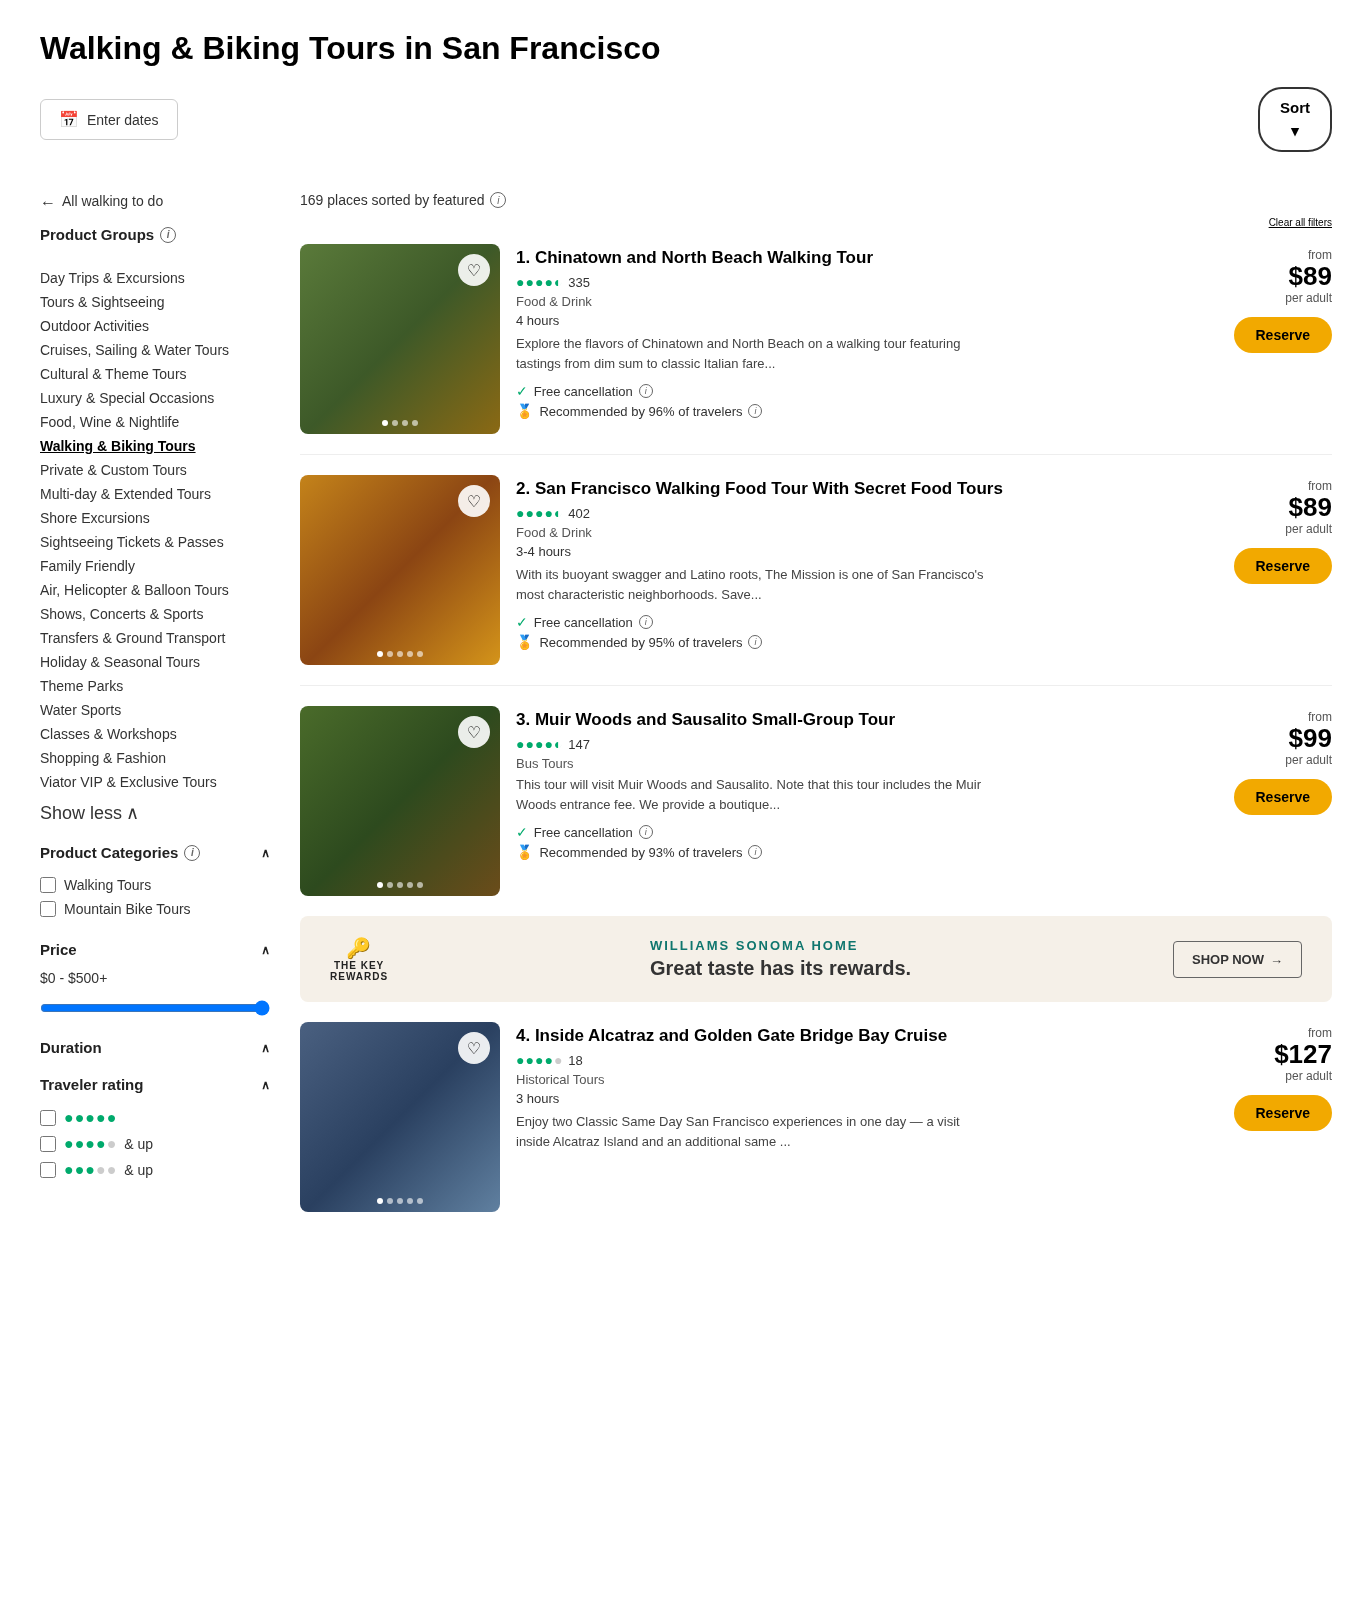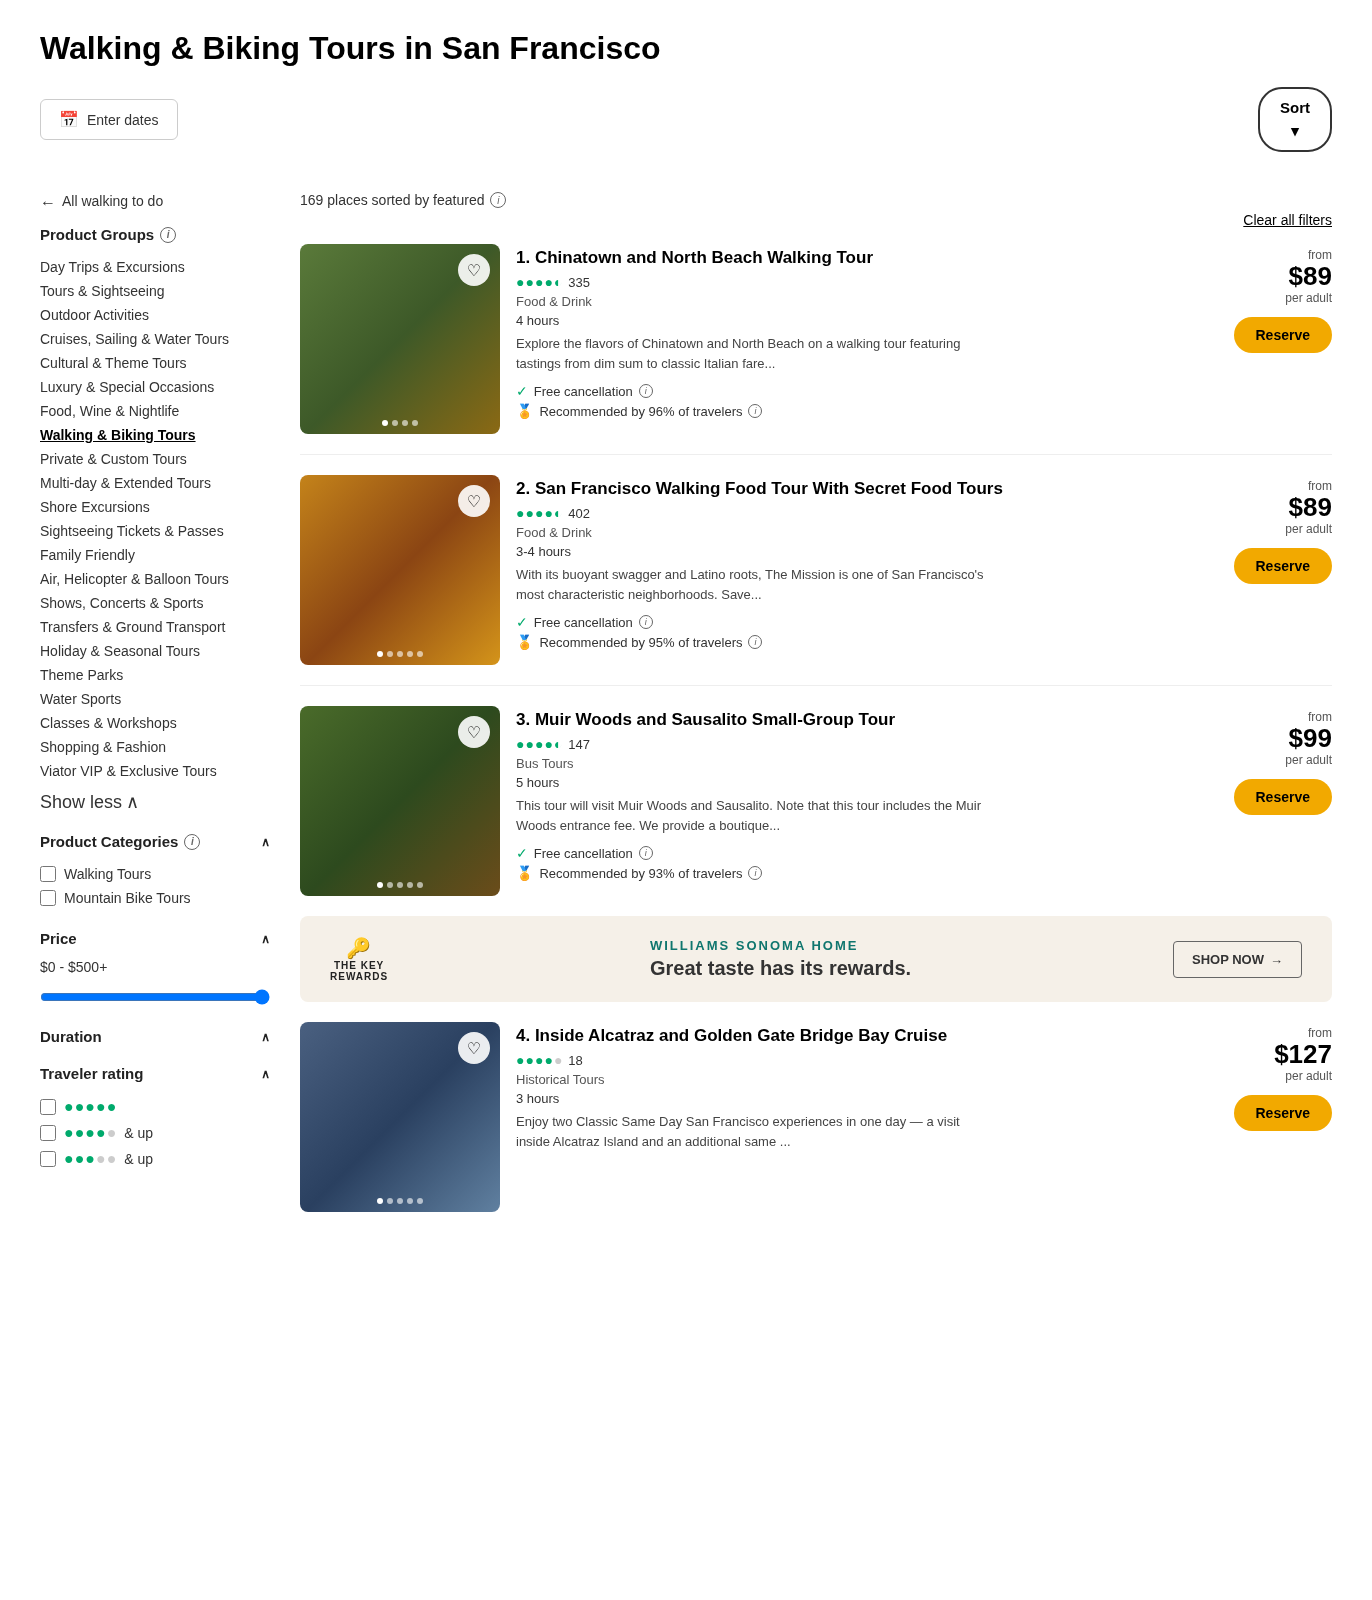--- a/index.html
+++ b/index.html
@@ -17,24 +17,24 @@
 
     .content-area { display: flex; gap: 30px; }
 
     
     .sidebar { width: 230px; flex-shrink: 0; }
 
     .back-link { display: flex; align-items: center; gap: 6px; color: #333; text-decoration: none; font-size: 14px; margin-bottom: 16px; cursor: pointer; }
     .back-arrow { font-size: 16px; }
 
     .results-info { display: flex; align-items: center; gap: 6px; font-size: 14px; color: #333; margin-bottom: 20px; }
-    .clear-filters-link { margin-left: auto; color: #000; font-size: 14px; cursor: pointer; white-space: nowrap; }
+    .clear-filters-link { margin-left: auto; color: #000; font-size: 10px; cursor: pointer; white-space: nowrap; }
 
     .sidebar-section { margin-bottom: 20px; }
-    .sidebar-section-header { display: flex; align-items: center; gap: 6px; font-weight: 700; font-size: 15px; margin-bottom: 12px; }
+    .sidebar-section-header { display: flex; align-items: center; gap: 6px; font-weight: 700; font-size: 15px; margin-bottom: 23px; }
     .info-icon { width: 16px; height: 16px; border-radius: 50%; border: 1.5px solid #666; display: inline-flex; align-items: center; justify-content: center; font-size: 10px; color: #666; font-style: italic; cursor: pointer; }
 
     .sidebar-nav-item { font-size: 14px; color: #333; padding: 4px 0; cursor: pointer; display: block; }
     .sidebar-nav-item.active { font-weight: 700; text-decoration: underline; color: #000; }
 
     .show-less-btn { color: #333; font-size: 18px; cursor: pointer; display: flex; align-items: center; gap: 4px; margin-top: 8px; }
 
     .filter-section { margin-bottom: 20px; }
     .filter-header { display: flex; align-items: center; justify-content: space-between; font-weight: 700; font-size: 15px; margin-bottom: 12px; }
     .collapse-icon { font-size: 12px; cursor: pointer; }
@@ -368,21 +368,20 @@
         <div class="rating-stars">
                   <span style="font-size:14px;color:#00aa6c;">●</span>
                   <span style="font-size:14px;color:#00aa6c;">●</span>
                   <span style="font-size:14px;color:#00aa6c;">●</span>
                   <span style="font-size:14px;color:#00aa6c;">●</span>
                   <span style="font-size:14px;color:#00aa6c;">◐</span>
                 </div>
         <span class="rating-count">147</span>
       </div>
       <div class="listing-category">Bus Tours</div>
-      <div class="listing-duration">5 hours</div>
       <div class="listing-description">This tour will visit Muir Woods and Sausalito. Note that this tour includes the Muir Woods entrance fee. We provide a boutique...</div>
       <div class="badges">
       <div class="badge">
         <span class="badge-icon green">✓</span>
         <span>Free cancellation</span>
         <span style="width:14px;height:14px;border-radius:50%;border:1.5px solid #666;display:inline-flex;align-items:center;justify-content:center;font-size:9px;color:#666;font-style:italic;cursor:pointer;">i</span>
       </div>
       <div class="badge">
         <span class="badge-icon red">🏅</span>
         <span>Recommended by 93% of travelers</span>

